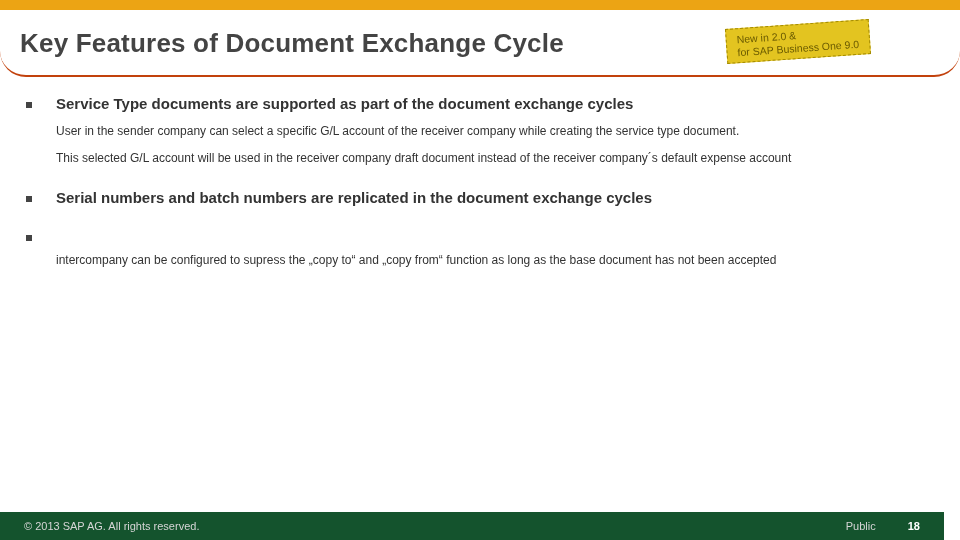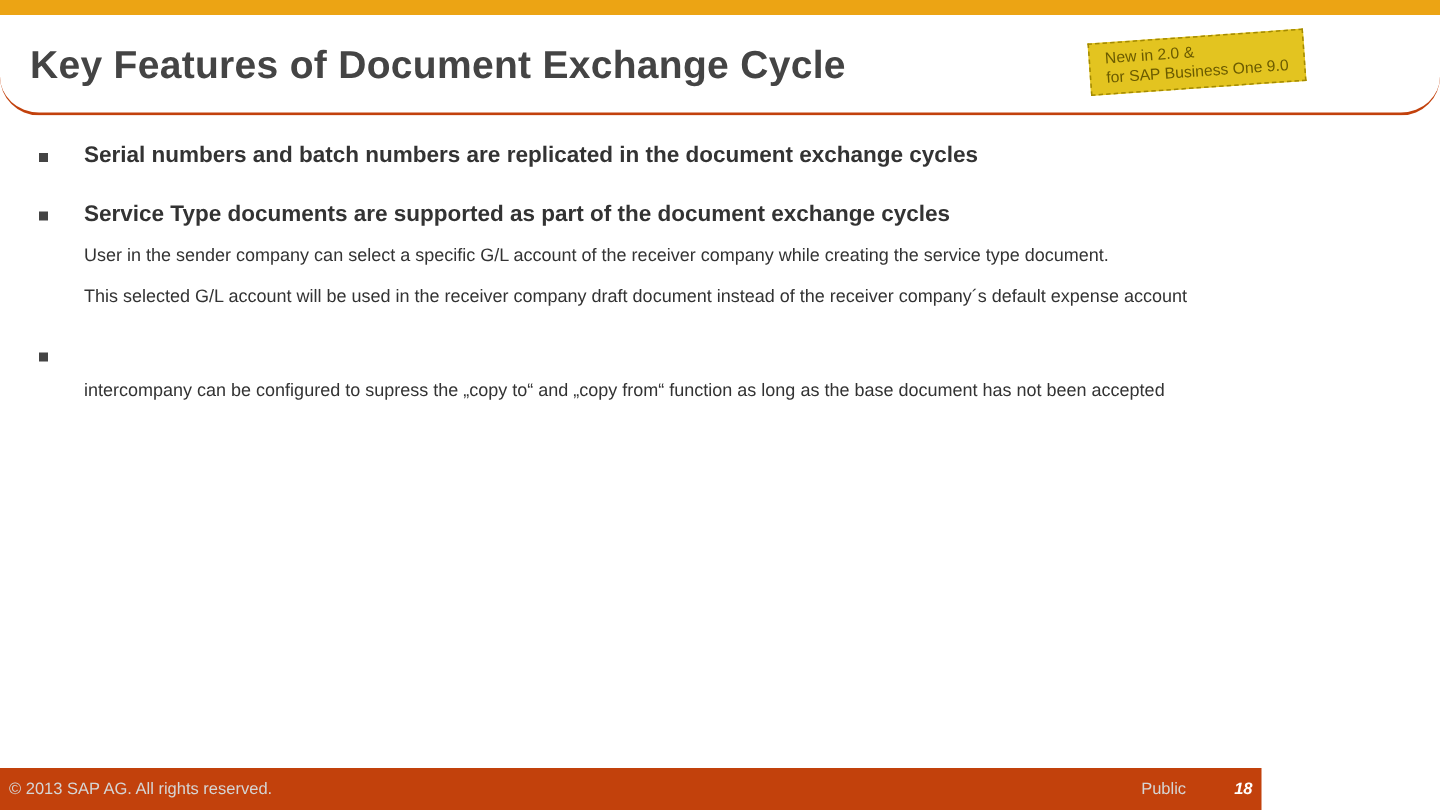--- a/index.html
+++ b/index.html
@@ -14,55 +14,55 @@
     transform: rotate(-4deg); white-space: pre;
   }
   .content { padding: 18px 22px 0 26px; }
   .feat { margin-bottom: 22px; }
   .feat-row { display: flex; align-items: flex-start; }
   .bullet { width: 6px; height: 6px; background: #444; margin-top: 7px; margin-right: 24px; flex-shrink: 0; }
   .feat-head { font-size: 15px; font-weight: bold; color: #333; }
   .sub { margin-left: 30px; margin-top: 10px; font-size: 12px; color: #333; line-height: 1.55; }
   .sub + .sub { margin-top: 8px; }
   .footer {
-    position: absolute; left: 0; bottom: 0; width: 841px; height: 28px;
-    background: #c2410c; color: #d5d5d5; font-size: 11px; line-height: 28px;
+    position: absolute; left: 0; bottom: 0; width: 944px; height: 28px;
+    background: #14532d; color: #d5d5d5; font-size: 11px; line-height: 28px;
     display: flex; align-items: center; justify-content: space-between;
-    padding: 0 6px;
+    padding: 0 24px;
   }
   .footer .right { display: flex; gap: 32px; align-items: center; text-align: center; }
-  .footer .page { font-weight: bold; color: #fff; font-style: italic; }
+  .footer .page { font-weight: bold; color: #fff; }
 </style>
 </head>
 <body>
 
 <div class="topbar"></div>
 
 <div class="header">
   <div class="title">Key Features of Document Exchange Cycle</div>
   <div class="stamp"><span>New in 2.0 &amp;</span>
 <span>for SAP Business One 9.0</span></div>
 </div>
 
 <div class="content">
 
   <div class="feat">
     <div class="feat-row">
       <div class="bullet"></div>
-      <div class="feat-head">Serial numbers and batch numbers are replicated in the document exchange cycles</div>
+      <div class="feat-head">Service Type documents are supported as part of the document exchange cycles</div>
     </div>
+    <div class="sub">User in the sender company can select a specific G/L account of the receiver company while creating the service type document.</div>
+    <div class="sub">This selected G/L account will be used in the receiver company draft document instead of the receiver company´s default expense account</div>
   </div>
 
   <div class="feat">
     <div class="feat-row">
       <div class="bullet"></div>
-      <div class="feat-head">Service Type documents are supported as part of the document exchange cycles</div>
+      <div class="feat-head">Serial numbers and batch numbers are replicated in the document exchange cycles</div>
     </div>
-    <div class="sub">User in the sender company can select a specific G/L account of the receiver company while creating the service type document.</div>
-    <div class="sub">This selected G/L account will be used in the receiver company draft document instead of the receiver company´s default expense account</div>
   </div>
 
 
   <div class="feat">
     <div class="feat-row">
       <div class="bullet"></div>
     </div>
     <div class="sub">intercompany can be configured to supress the „copy to“ and „copy from“ function as long as the base document has not been accepted</div>
   </div>
 

